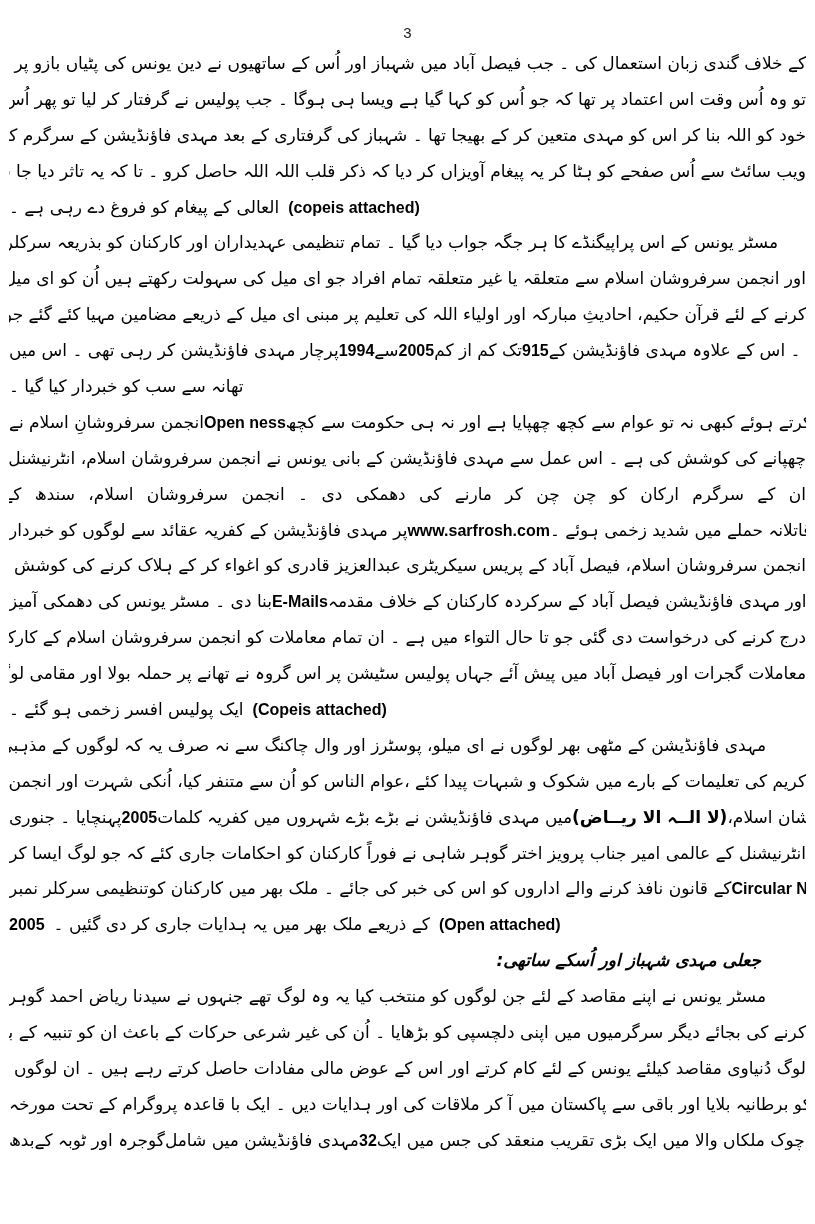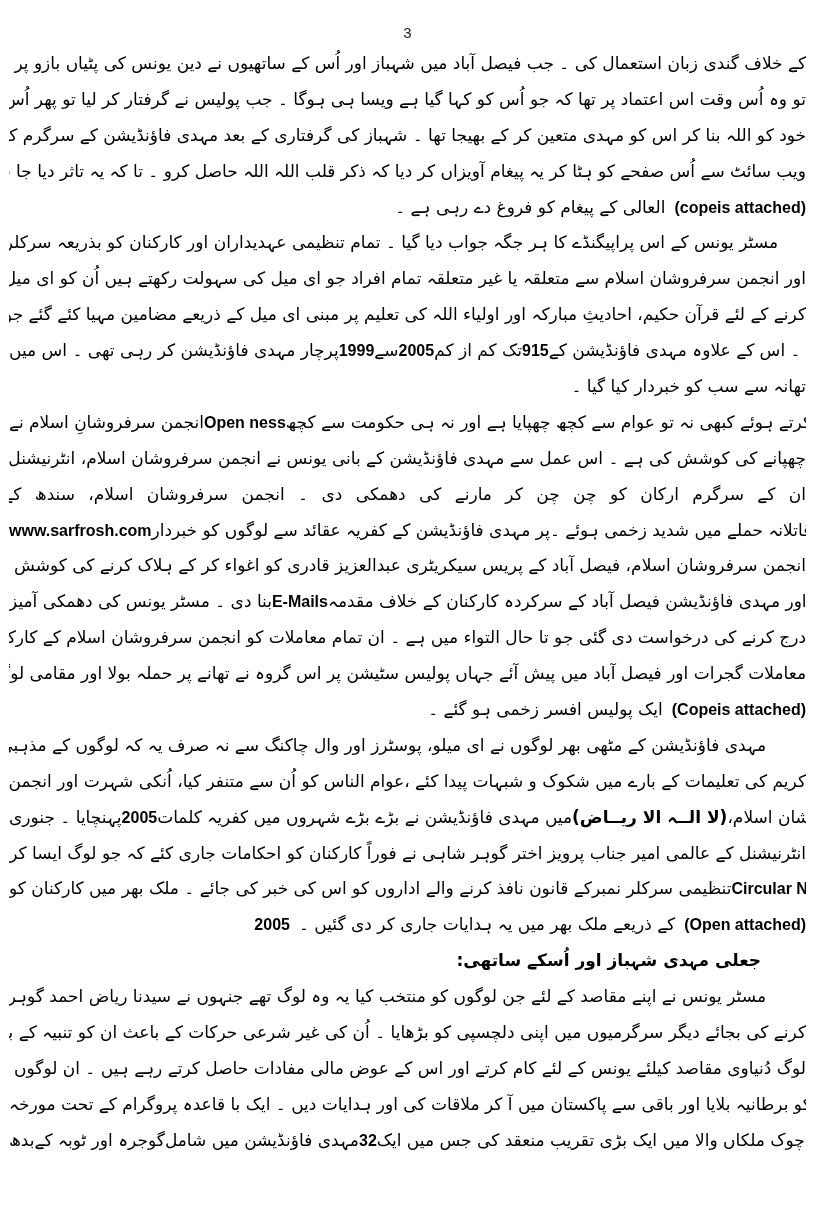--- a/index.html
+++ b/index.html
@@ -35,28 +35,29 @@
   }
   .line.mixed{
     display:flex;
     direction:ltr;
     justify-content:space-between;
     align-items:flex-end;
   }
   .line.center{
     display:flex;
     direction:ltr;
-    justify-content:flex-end;
+    justify-content:flex-start;
     gap:9px;
     align-items:baseline;
   }
   .line.heading{
     direction:rtl;
     text-align:right;
     font-weight:bold;
+    font-style:italic;
   }
   .seg{white-space:nowrap;}
   .u{direction:rtl;unicode-bidi:isolate;}
   .ub{direction:rtl;unicode-bidi:isolate;font-weight:bold;}
   .lb{
     font-family:"Liberation Sans","DejaVu Sans",sans-serif;
     font-weight:bold;
     font-size:16px;
     direction:ltr;unicode-bidi:isolate;
   }
@@ -73,40 +74,40 @@
       <div class="line rtl"><span class="seg u">ویب سائٹ سے اُس صفحے کو ہٹا کر یہ پیغام آویزاں کر دیا کہ ذکر قلب اللہ اللہ حاصل کرو ۔ تا کہ یہ تاثر دیا جا سکے کہ یہ سیدنا ریاض احمد گوہر شاہی مدظلہ</span></div>
       <div class="line center">
         <span class="seg u">العالی کے پیغام کو فروغ دے رہی ہے ۔</span>
         <span class="seg lb">(copeis attached)</span>
       </div>
       <div class="line rtl" style="padding-right: 28px;"><span class="seg u">مسٹر یونس کے اس پراپیگنڈے کا ہر جگہ جواب دیا گیا ۔ تمام تنظیمی عہدیداران اور کارکنان کو بذریعہ سرکلر لیٹر وضاحت اور پالیسی سے آگاہ کیا گیا</span></div>
       <div class="line rtl"><span class="seg u">اور انجمن سرفروشان اسلام سے متعلقہ یا غیر متعلقہ تمام افراد جو ای میل کی سہولت رکھتے ہیں اُن کو ای میل کے ذریعے یونس کے غلط پراپیگنڈے کو زائل</span></div>
       <div class="line rtl"><span class="seg u">کرنے کے لئے قرآن حکیم، احادیثِ مبارکہ اور اولیاء اللہ کی تعلیم پر مبنی ای میل کے ذریعے مضامین مہیا کئے گئے جو اُن سب باتوں کی نفی کرتے تھے جس کا</span></div>
       <div class="line mixed">
         <span class="seg u">پرچار مہدی فاؤنڈیشن کر رہی تھی ۔ اس میں</span>
-        <span class="seg lb">1999</span>
+        <span class="seg lb">1994</span>
         <span class="seg u">سے</span>
         <span class="seg lb">2005</span>
         <span class="seg u">تک کم از کم</span>
         <span class="seg lb">915</span>
         <span class="seg u">مضامین اور رپورٹس بھیجی گئیں ۔ اس کے علاوہ مہدی فاؤنڈیشن کے</span>
       </div>
       <div class="line center">
         <span class="seg u">تھانہ سے سب کو خبردار کیا گیا ۔</span>
       </div>
       <div class="line mixed">
         <span class="seg u">انجمن سرفروشانِ اسلام نے</span>
         <span class="seg lb">Open  ness</span>
         <span class="seg u">کی پالیسی اختیار کرتے ہوئے کبھی نہ تو عوام سے کچھ چھپایا ہے اور نہ ہی حکومت سے کچھ</span>
       </div>
       <div class="line rtl"><span class="seg u">چھپانے کی کوشش کی ہے ۔ اس عمل سے مہدی فاؤنڈیشن کے بانی یونس نے انجمن سرفروشان اسلام، انٹرنیشنل کے خلاف با قاعدہ جنگ کا اعلان کیا اور</span></div>
       <div class="line rtl" style="word-spacing: 8px;"><span class="seg u">ان کے سرگرم ارکان کو چن چن کر مارنے کی دھمکی دی ۔ انجمن سرفروشان اسلام، سندھ کے آرگنائزر ، وحید انور قادری جو</span></div>
       <div class="line mixed">
+        <span class="seg u">پر مہدی فاؤنڈیشن کے کفریہ عقائد سے لوگوں کو خبردار</span>
         <span class="seg lb">www.sarfrosh.com</span>
-        <span class="seg u">پر مہدی فاؤنڈیشن کے کفریہ عقائد سے لوگوں کو خبردار</span>
         <span class="seg u">کر رہے تھے ان کے قاتلانہ حملے میں شدید زخمی ہوئے ۔</span>
       </div>
       <div class="line rtl"><span class="seg u">انجمن سرفروشان اسلام، فیصل آباد کے پریس سیکریٹری عبدالعزیز قادری کو اغواء کر کے ہلاک کرنے کی کوشش تھانہ نشاط آباد کی موبائل پولیس نے نا کام</span></div>
       <div class="line mixed">
         <span class="seg u">بنا دی ۔ مسٹر یونس کی دھمکی آمیز</span>
         <span class="seg lb">E-Mails</span>
         <span class="seg u">فیصل آباد انتظامیہ کو پیش کی گئیں اور مہدی فاؤنڈیشن فیصل آباد کے سرکردہ کارکنان کے خلاف مقدمہ</span>
       </div>
       <div class="line rtl"><span class="seg u">درج کرنے کی درخواست دی گئی جو تا حال التواء میں ہے ۔ ان تمام معاملات کو انجمن سرفروشان اسلام کے کارکنان کے علم میں لایا گیا ۔ اسی قسم کے</span></div>
       <div class="line rtl"><span class="seg u">معاملات گجرات اور فیصل آباد میں پیش آئے جہاں پولیس سٹیشن پر اس گروہ نے تھانے پر حملہ بولا اور مقامی لوگوں سے جھگڑا کیا اس وقوعے کے دوران</span></div>
@@ -118,22 +119,22 @@
       <div class="line rtl"><span class="seg u">کریم کی تعلیمات کے بارے میں شکوک و شبہات پیدا کئے ،عوام الناس کو اُن سے متنفر کیا، اُنکی شہرت اور انجمن سرفروشان اسلام کی ساکھ کو سخت نقصان</span></div>
       <div class="line mixed">
         <span class="seg u">پہنچایا ۔ جنوری</span>
         <span class="seg lb">2005</span>
         <span class="seg u">میں مہدی فاؤنڈیشن نے بڑے بڑے شہروں میں کفریہ کلمات</span>
         <span class="seg ub">(لا الــہ الا ریــاض)</span>
         <span class="seg u">کی وال چاکنگ کی تو انجمن سرفروشان اسلام،</span>
       </div>
       <div class="line rtl"><span class="seg u">انٹرنیشنل کے عالمی امیر جناب پرویز اختر گوہر شاہی نے فوراً کارکنان کو احکامات جاری کئے کہ جو لوگ ایسا کر رہے ہیں ان کی نشاندہی کی جائے اور اپنے شہر</span></div>
       <div class="line mixed">
+        <span class="seg u">تنظیمی سرکلر نمبر</span>
         <span class="seg u">کے قانون نافذ کرنے والے اداروں کو اس کی خبر کی جائے ۔ ملک بھر میں کارکنان کو</span>
-        <span class="seg u">تنظیمی سرکلر نمبر</span>
         <span class="seg lb">Circular No. 4/2005</span>
       </div>
       <div class="line center">
         <span class="seg lb">2005</span>
         <span class="seg u">کے ذریعے ملک بھر میں یہ ہدایات جاری کر دی گئیں ۔</span>
         <span class="seg lb">(Open attached)</span>
       </div>
       <div class="line heading" style="padding-right: 45px;"><span class="seg ub">جعلی مہدی شہباز اور اُسکے ساتھی:</span></div>
       <div class="line rtl" style="padding-right: 40px;"><span class="seg u">مسٹر یونس نے اپنے مقاصد کے لئے جن لوگوں کو منتخب کیا یہ وہ لوگ تھے جنہوں نے سیدنا ریاض احمد گوہر شاہی کی تعلیمات کو سمجھنے اور اُن پر عمل</span></div>
       <div class="line rtl"><span class="seg u">کرنے کی بجائے دیگر سرگرمیوں میں اپنی دلچسپی کو بڑھایا ۔ اُن کی غیر شرعی حرکات کے باعث ان کو تنبیہ کے بعد انجمن سرفروشان اسلام سے نکال دیا گیا ۔ یہ</span></div>

